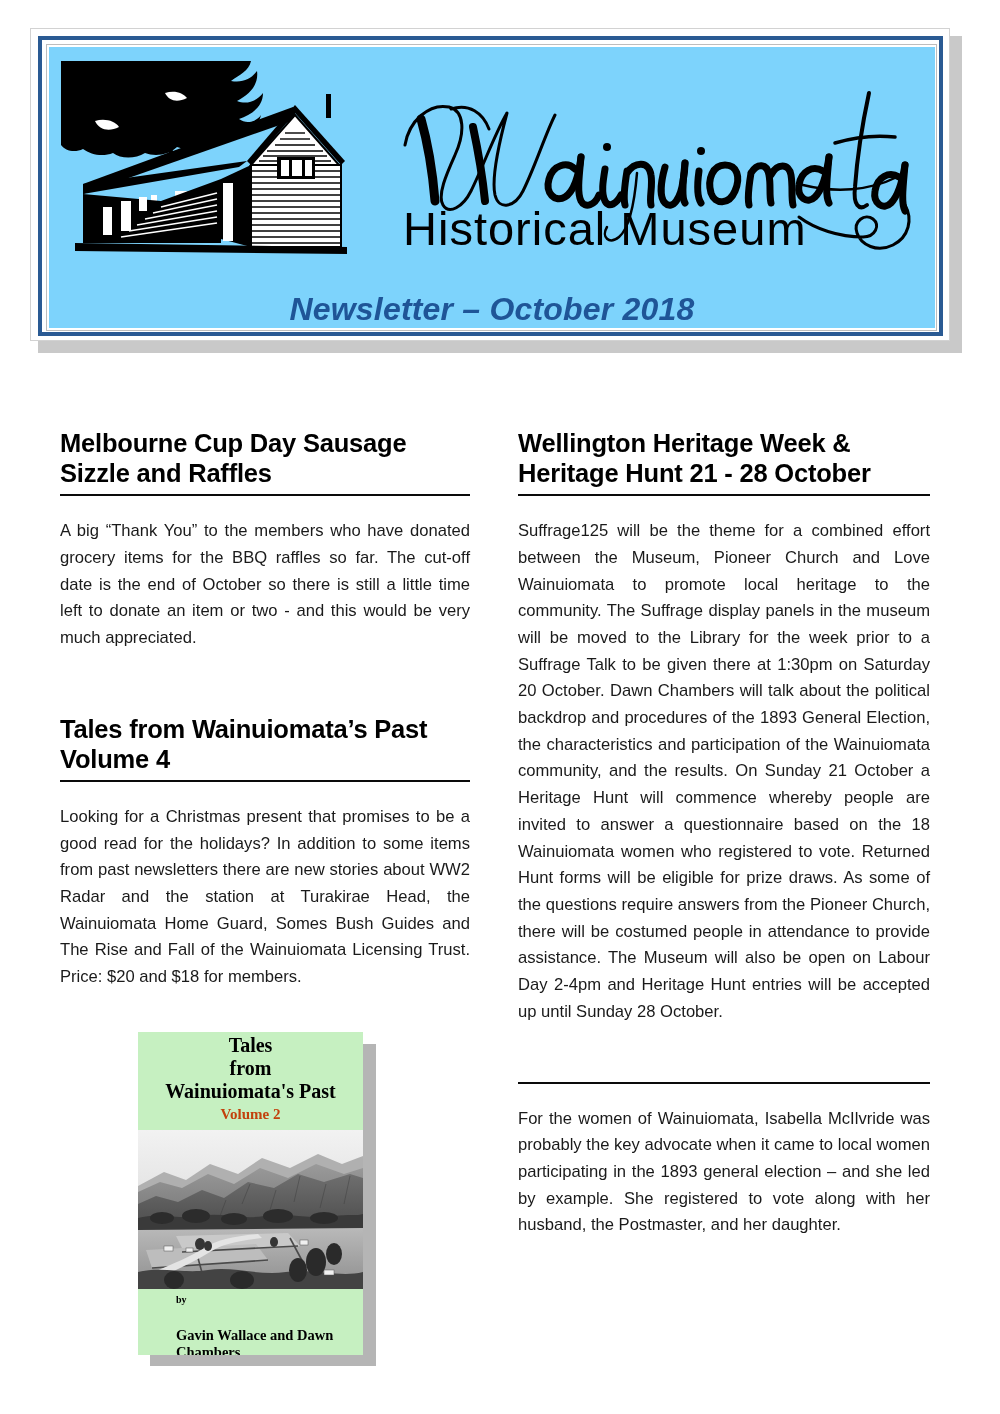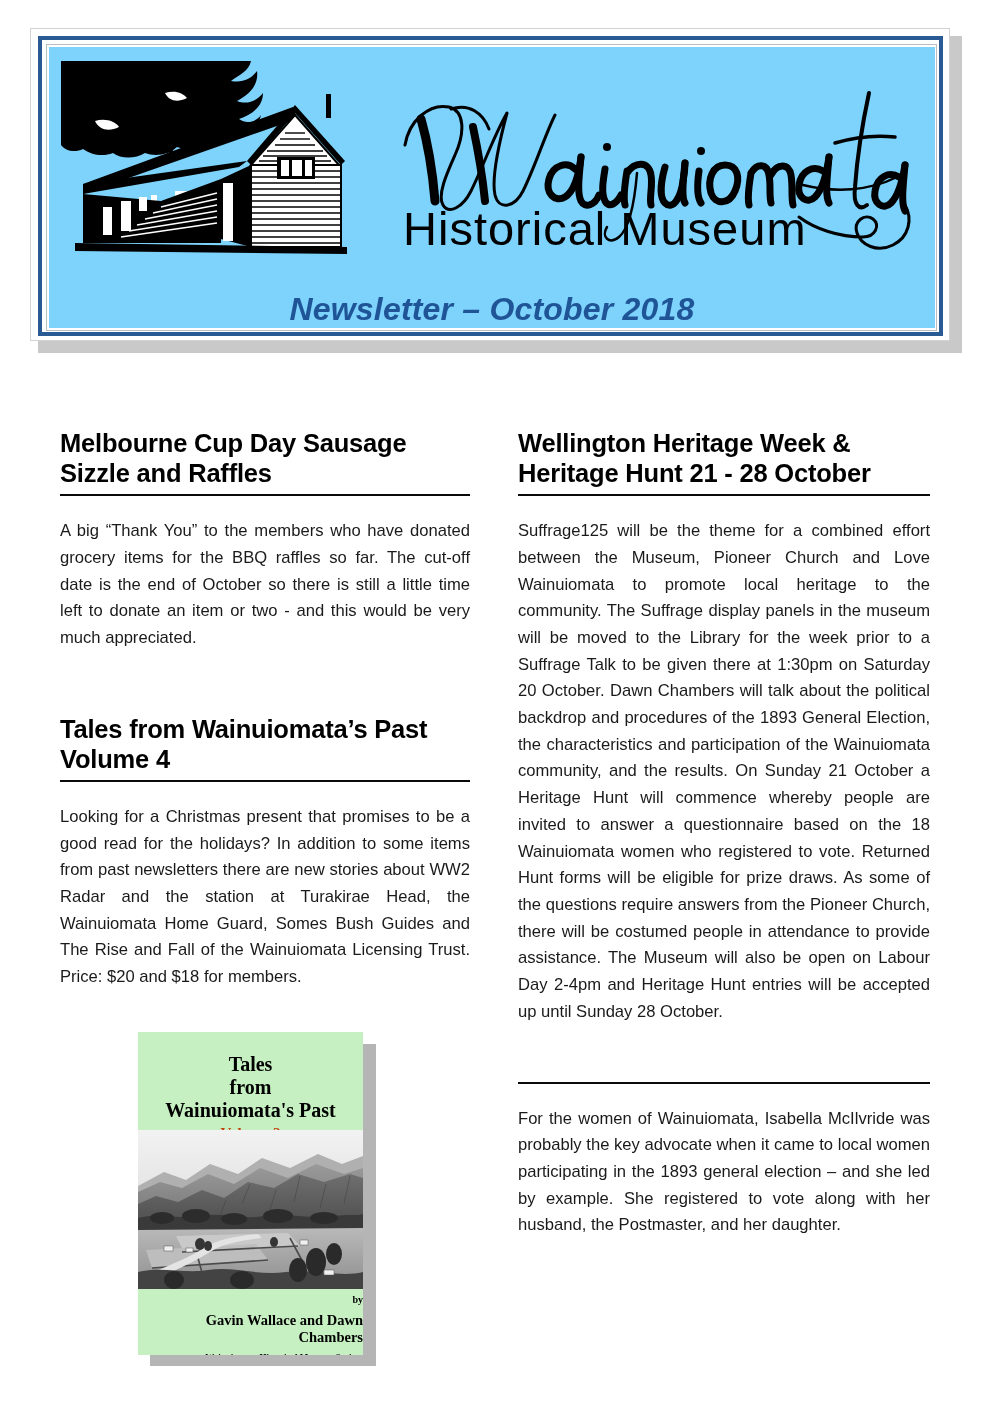--- a/index.html
+++ b/index.html
@@ -150,21 +150,21 @@
   .book {
     position: absolute;
     left: 0; top: 0;
     width: 225px;
     height: 323px;
     background: #c6f0c1;
     overflow: hidden;
   }
   .book-top {
     text-align: center;
-    padding-top: 21px;
+    padding-top: 2px;
   }
   .book-title {
     font-family: "Liberation Serif", serif;
     font-weight: bold;
     font-size: 20px;
     color: #000;
     line-height: 1.16;
   }
   .book-vol {
     font-family: "Liberation Serif", serif;
@@ -177,34 +177,35 @@
     position: absolute;
     left: 0;
     top: 98px;
     width: 225px;
     height: 159px;
   }
   .book-bottom {
     position: absolute;
     left: 0; right: 0;
     top: 262px;
-    text-align: right;
+    text-align: left;
+    padding-left: 38px;
   }
   .book-by {
     font-family: "Liberation Serif", serif;
     font-weight: bold;
     font-size: 10px;
     color: #000;
   }
   .book-authors {
     font-family: "Liberation Serif", serif;
     font-weight: bold;
     font-size: 14.5px;
     color: #000;
-    margin-top: 7px;
+    margin-top: 22px;
   }
   .book-society {
     font-family: "Liberation Serif", serif;
     font-weight: bold;
     font-size: 9px;
     color: #000;
     margin-top: 6px;
   }
 </style>
 </head>

